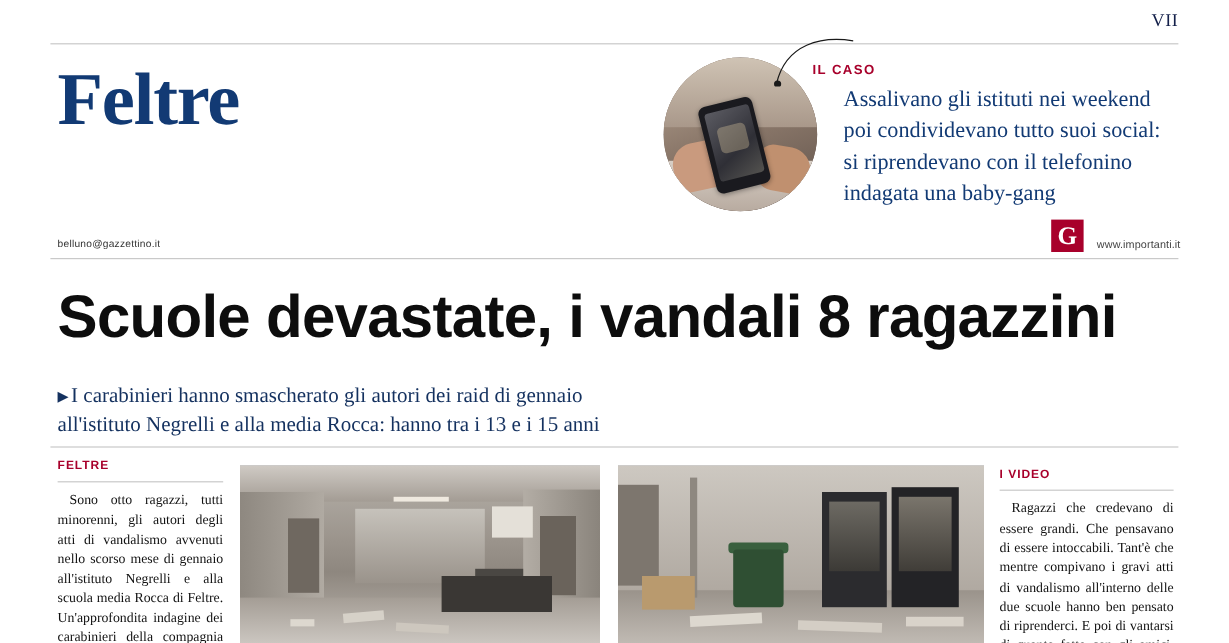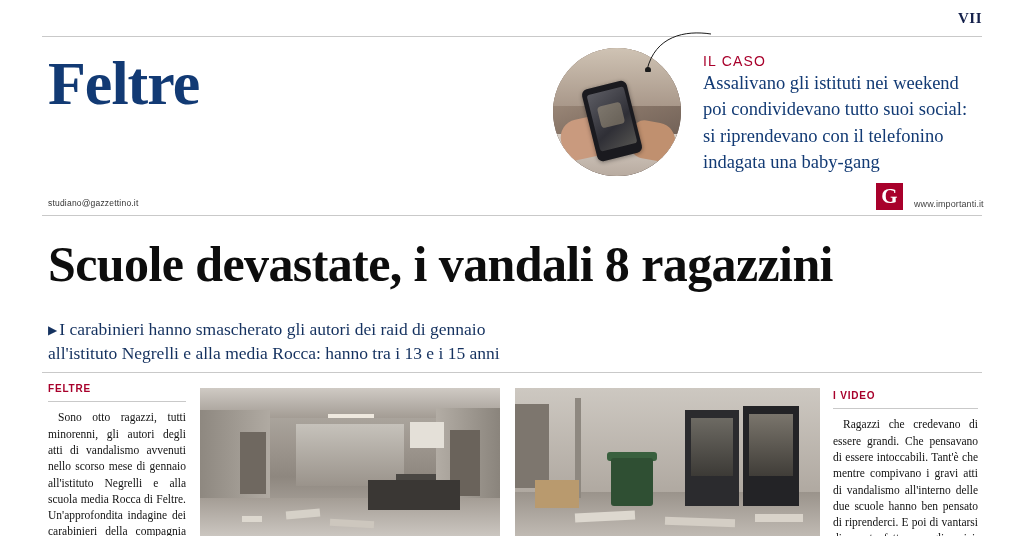--- a/index.html
+++ b/index.html
@@ -22,21 +22,21 @@
     height: 536px;
     background: #fff;
   }
 
   
   .page-number {
     position: absolute;
     top: 10px;
     right: 42px;
     font-family: "Liberation Serif", serif;
-    font-weight: bold;
+    font-weight: normal;
     font-size: 15px;
     letter-spacing: 0.5px;
     color: #14204a;
   }
 
   .rule-top {
     position: absolute;
     top: 36px;
     left: 42px;
     right: 42px;
@@ -121,24 +121,24 @@
     top: 30px;
     left: 645px;
     width: 68px;
     height: 42px;
   }
 
   
   .caso-kicker {
     position: absolute;
     top: 53px;
-    left: 703px;
+    left: 677px;
     font-family: "Liberation Sans", sans-serif;
-    font-weight: normal;
-    font-size: 14px;
+    font-weight: bold;
+    font-size: 11px;
     letter-spacing: 1.2px;
     color: #a8002b;
   }
   .caso-text {
     position: absolute;
     top: 70px;
     left: 703px;
     width: 300px;
     font-family: "Liberation Serif", serif;
     font-size: 18.5px;
@@ -200,21 +200,21 @@
     color: #444;
     letter-spacing: 0.1px;
   }
 
   
   .headline {
     position: absolute;
     top: 238px;
     left: 48px;
     width: 930px;
-    font-family: Liberation Serif, serif;
+    font-family: Liberation Sans, sans-serif;
     font-weight: bold;
     font-size: 50px;
     line-height: 1.05;
     letter-spacing: -0.6px;
     color: #0d0d0d;
   }
 
   
   .subhead {
     position: absolute;
@@ -358,21 +358,21 @@
   </svg>
 
   <div class="caso-kicker">IL CASO</div>
   <div class="caso-text">
     <div>Assalivano gli istituti nei weekend</div>
     <div>poi condividevano tutto suoi social:</div>
     <div>si riprendevano con il telefonino</div>
     <div>indagata una baby-gang</div>
   </div>
 
-  <div class="email">studiano@gazzettino.it</div>
+  <div class="email">belluno@gazzettino.it</div>
   <div class="rule-mid"></div>
 
   <div class="glogo">G</div>
   <div class="siteline">www.importanti.it</div>
 
   <div class="headline">Scuole devastate, i vandali 8 ragazzini</div>
 
   <div class="subhead subhead-left">
     <span class="tri">▶</span><span>I carabinieri hanno smascherato gli autori dei raid di gennaio all'istituto Negrelli e alla media Rocca: hanno tra i 13 e i 15 anni</span>
   </div>

